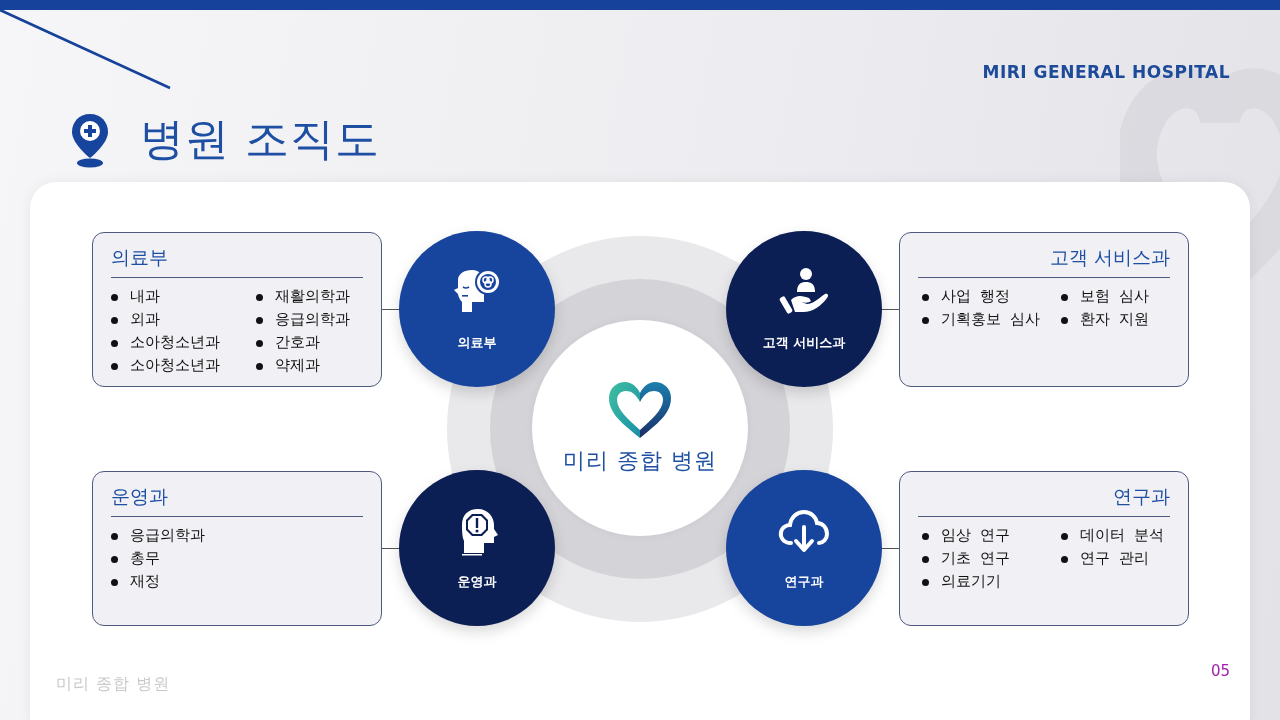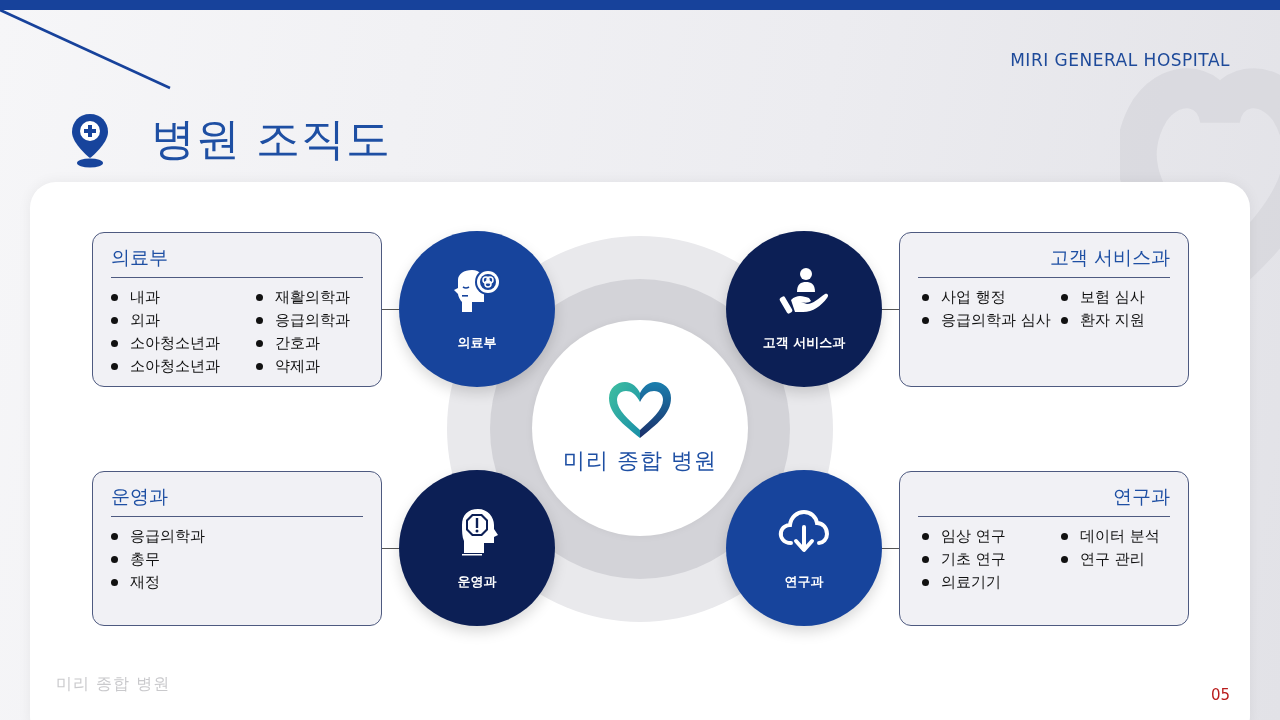--- a/index.html
+++ b/index.html
@@ -5,28 +5,28 @@
   * { box-sizing: border-box; margin: 0; padding: 0; }
   html, body { width: 1280px; height: 720px; overflow: hidden; }
   body {
     position: relative;
     font-family: "DejaVu Sans", sans-serif;
     background: linear-gradient(100deg, #f6f6f8 0%, #ececf0 60%, #e2e2e7 100%);
   }
   .top-bar { position: absolute; left: 0; top: 0; width: 1280px; height: 10px; background: #17429b; }
   .diag-line { position: absolute; left: 0; top: 0; }
   .brand-en {
-    position: absolute; right: 50px; top: 50px;
+    position: absolute; right: 50px; top: 62px;
     font-family: "DejaVu Sans", sans-serif; font-size: 17px; letter-spacing: 0.5px;
-    color: #1e4a9a; font-weight: normal;
+    color: #1e4a9a; font-weight: bold;
   }
   .bg-heart { position: absolute; right: -40px; top: 40px; opacity: 0.55; }
   .title-wrap { position: absolute; left: 70px; top: 110px; display: flex; align-items: center; }
   .title-icon { width: 40px; height: 56px; margin-right: 30px; }
-  .page-title { font-size: 44px; color: #1e4fa3; font-weight: normal; letter-spacing: 1px; margin-left: 11px; }
+  .page-title { font-size: 44px; color: #1e4fa3; font-weight: normal; letter-spacing: 1px; }
 
   .card {
     position: absolute; left: 30px; top: 182px; width: 1220px; height: 560px;
     background: #ffffff; border-radius: 26px;
     box-shadow: 0 0 14px rgba(0,0,0,0.06);
   }
 
   .ring-outer { position: absolute; left: 447px; top: 236px; width: 386px; height: 386px; border-radius: 50%; background: #e9e9ec; }
   .ring-inner { position: absolute; left: 490px; top: 279px; width: 300px; height: 300px; border-radius: 50%; background: #d3d3d8; }
   .center-circle {
@@ -47,27 +47,27 @@
   .node-navy { background: #0c1f55; }
 
   .connector { position: absolute; height: 1px; background: #555; }
 
   .box {
     position: absolute; width: 290px; height: 155px; border: 1px solid #4e5a80;
     border-radius: 12px; background: #f1f1f5; padding: 12px 18px;
   }
   .box-title { font-size: 19px; color: #1e4fa3; padding-bottom: 6px; border-bottom: 1px solid #4e5a80; }
   .box.right .box-title { text-align: right; }
-  .box-cols { display: flex; margin-top: 8px; }
+  .box-cols { display: flex; margin-top: 8px; font-family: Liberation Mono, monospace; }
   .box-col { list-style: none; }
   .box-col li { font-size: 15px; color: #111; line-height: 23px; display: flex; align-items: center; white-space: nowrap; }
   .bullet { width: 7px; height: 7px; border-radius: 50%; background: #111; margin-right: 12px; flex: none; }
 
   .footer-left { position: absolute; left: 56px; top: 674px; font-size: 16px; color: #c9c9cc; letter-spacing: 1px; }
-  .footer-page { position: absolute; left: 1211px; top: 686px; font-size: 15px; color: #b91c1c; }
+  .footer-page { position: absolute; left: 1211px; top: 662px; font-size: 15px; color: #a21caf; }
 </style>
 </head>
 <body>
 
 <div class="top-bar"></div>
 <svg class="diag-line" width="180" height="95">
   <line x1="0" y1="10" x2="170" y2="88" stroke="#17429b" stroke-width="2.5"></line>
 </svg>
 
 <svg class="bg-heart" width="200" height="260" viewBox="0 0 200 260">
@@ -206,21 +206,21 @@
 <div class="box right" style="left:899px; top:232px;">
   <div class="box-title">고객 서비스과</div>
   <div class="box-cols">
     <ul class="box-col" style="width:143px; padding-left:4px;">
       <li>
           <span class="bullet"></span>
           <span>사업 행정</span>
         </li>
       <li>
           <span class="bullet"></span>
-          <span>응급의학과 심사</span>
+          <span>기획홍보 심사</span>
         </li>
     </ul>
     <ul class="box-col">
       <li>
           <span class="bullet"></span>
           <span>보험 심사</span>
         </li>
       <li>
           <span class="bullet"></span>
           <span>환자 지원</span>

